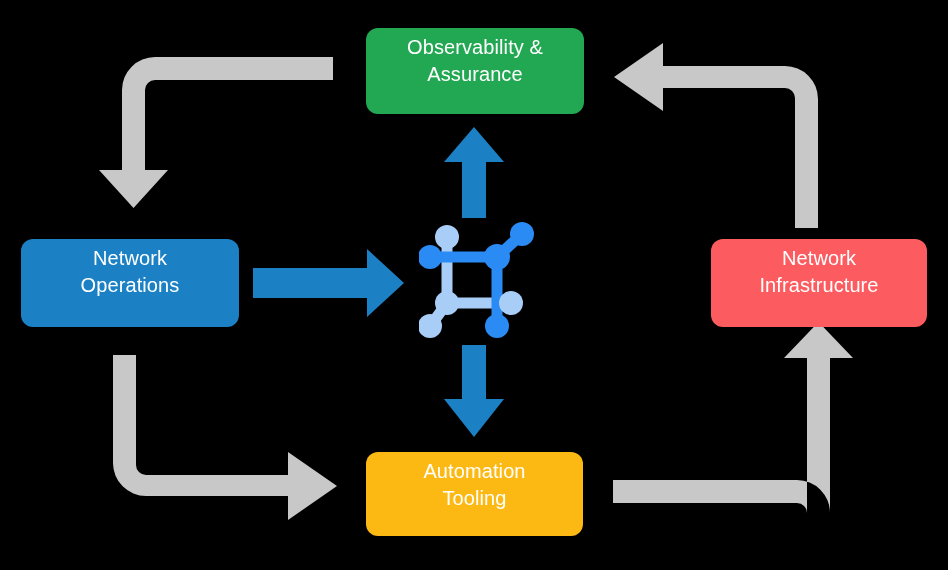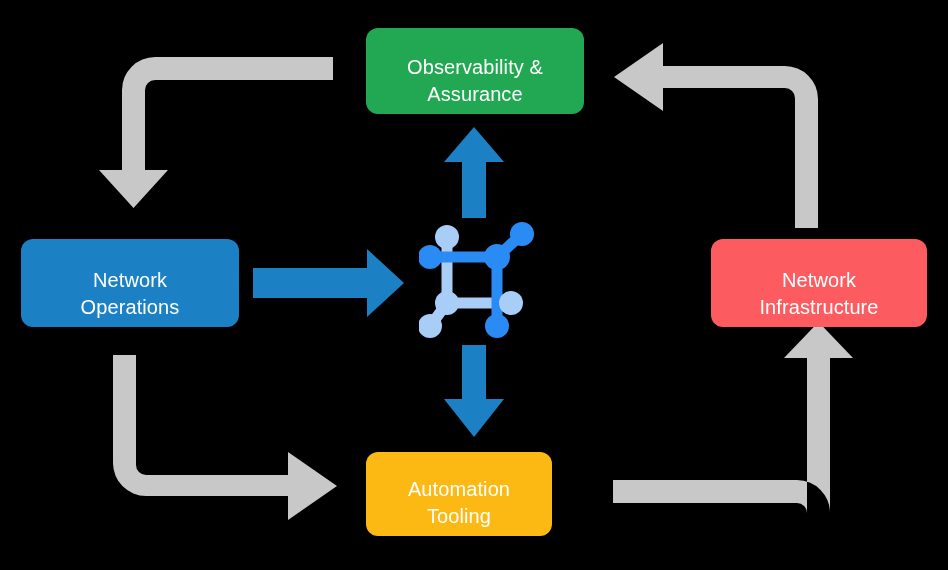--- a/index.html
+++ b/index.html
@@ -21,21 +21,21 @@
   #svg-layer {
     position: absolute;
     left: 0;
     top: 0;
     width: 948px;
     height: 570px;
   }
   .node-box {
     position: absolute;
     display: flex;
-    align-items: flex-end;
+    align-items: flex-start;
     justify-content: center;
     text-align: center;
     border-radius: 12px;
     color: #ffffff;
     font-size: 20px;
     line-height: 1.35;
     font-weight: 400;
     letter-spacing: 0.1px;
     box-sizing: border-box;
     padding: 6px 10px;
@@ -47,21 +47,21 @@
   }
   #box-operations {
     left: 21px;   top: 239px;  width: 218px; height: 88px;
     background: #1b81c4;
   }
   #box-infrastructure {
     left: 711px;  top: 239px;  width: 216px; height: 88px;
     background: #fc5c60;
   }
   #box-automation {
-    left: 366px;  top: 452px;  width: 186px; height: 84px;
+    left: 366px;  top: 452px;  width: 217px; height: 84px;
     background: #fdb913;
   }
   .box-label { display: block; white-space: pre-line; }
   #hub-icon {
     position: absolute;
     left: 419px;
     top: 221px;
     width: 118px;
     height: 118px;
     z-index: 6;

